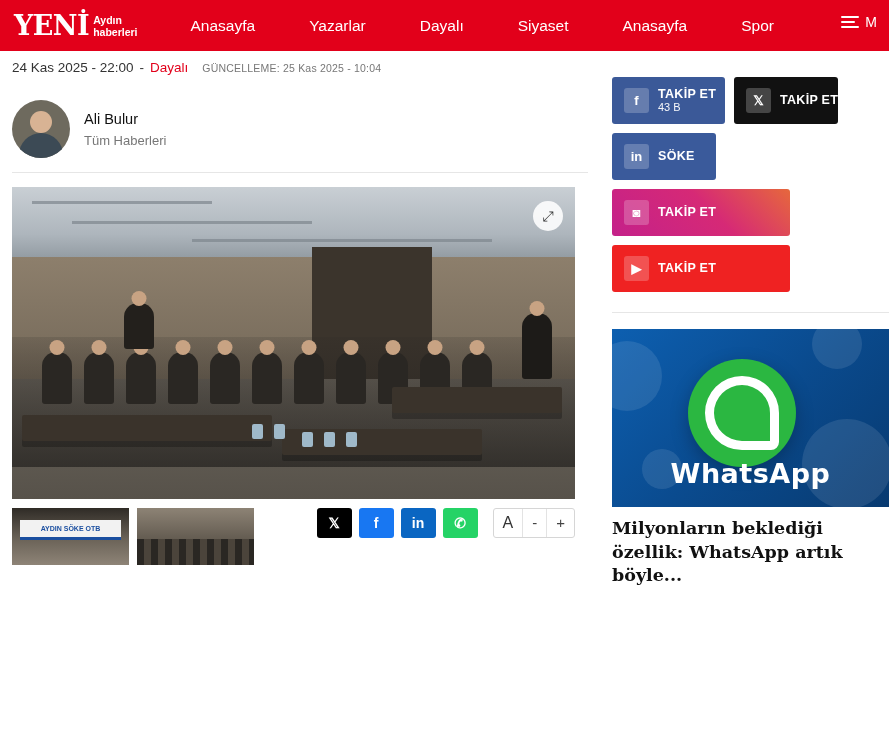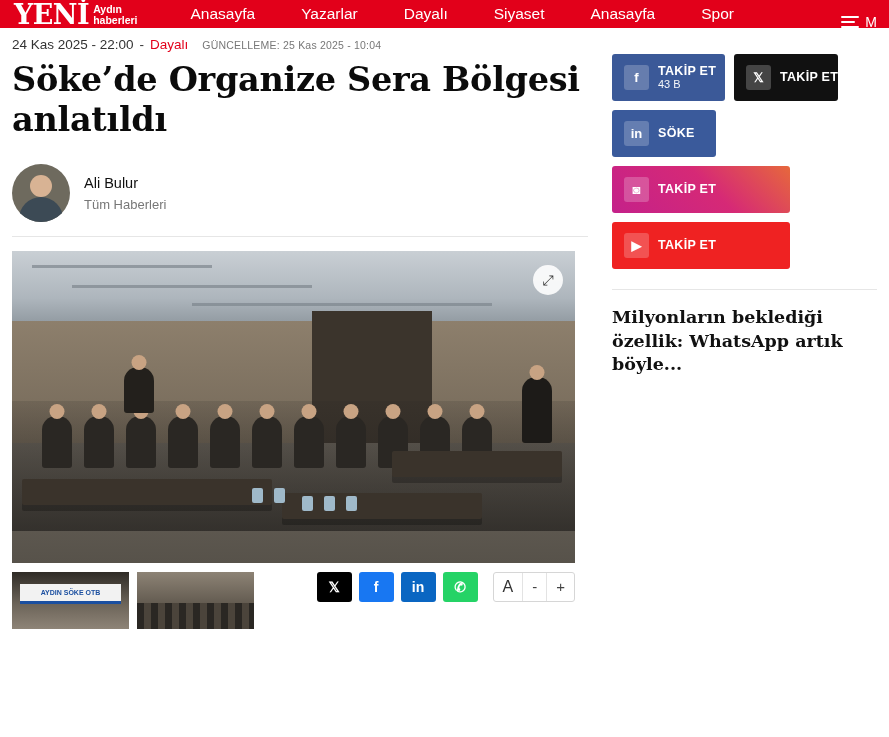--- a/index.html
+++ b/index.html
@@ -7,21 +7,21 @@
     font-family: "Liberation Sans", sans-serif;
     width: 889px;
     height: 737px;
     overflow: hidden;
     background: #fff;
     color: #111;
   }
 
   
   .header {
-    height: 28px;
+    height: 51px;
     background: #e2001a;
     display: flex;
     align-items: center;
     position: relative;
   }
   .logo-wrap {
     display: flex;
     align-items: center;
     padding-left: 14px;
     padding-right: 10px;
@@ -38,21 +38,21 @@
   .logo-sub {
     font-size: 10.5px;
     color: #ffffff;
     line-height: 1.08;
     font-weight: bold;
     padding-top: 2px;
   }
   .nav {
     display: flex;
     align-items: center;
-    gap: 4px;
+    gap: 12px;
     margin-left: 22px;
   }
   .nav-item {
     color: #fff;
     font-size: 15.5px;
     padding: 0 21px;
     white-space: nowrap;
     cursor: pointer;
   }
   .hamburger {
@@ -329,21 +329,20 @@
 
   <div class="main-col">
 
     <div class="meta">
       <span>24 Kas 2025 - 22:00</span>
       <span>-</span>
       <span class="cat">Dayalı</span>
       <span class="upd">GÜNCELLEME: 25 Kas 2025 - 10:04</span>
     </div>
 
-    <h1 class="title">Söke’de Organize Sera Bölgesi anlatıldı</h1>
 
 
     <div class="author">
       <div class="avatar"></div>
       <div>
         <div class="author-name">Ali Bulur</div>
         <div class="author-link">Tüm Haberleri</div>
       </div>
     </div>
 
@@ -472,16 +471,24 @@
         <div class="ic">▶</div>
         <div class="txt">
           <div class="t1">TAKİP ET</div>
         </div>
       </div>
     </div>
 
     <div class="side-divider"></div>
 
     <div class="news-card">
+      <div class="news-img">
+        <div class="bubble" style="width:70px;height:70px;left:-20px;top:12px;"></div>
+        <div class="bubble" style="width:50px;height:50px;left:200px;top:-10px;"></div>
+        <div class="bubble" style="width:90px;height:90px;left:190px;top:90px;"></div>
+        <div class="bubble" style="width:40px;height:40px;left:30px;top:120px;"></div>
+        <div class="wa-logo"></div>
+        <div class="wa-word">WhatsApp</div>
+      </div>
       <div class="news-title">Milyonların beklediği özellik: WhatsApp artık böyle...</div>
     </div>
   </div>
 </div>
 
 </body></html>

